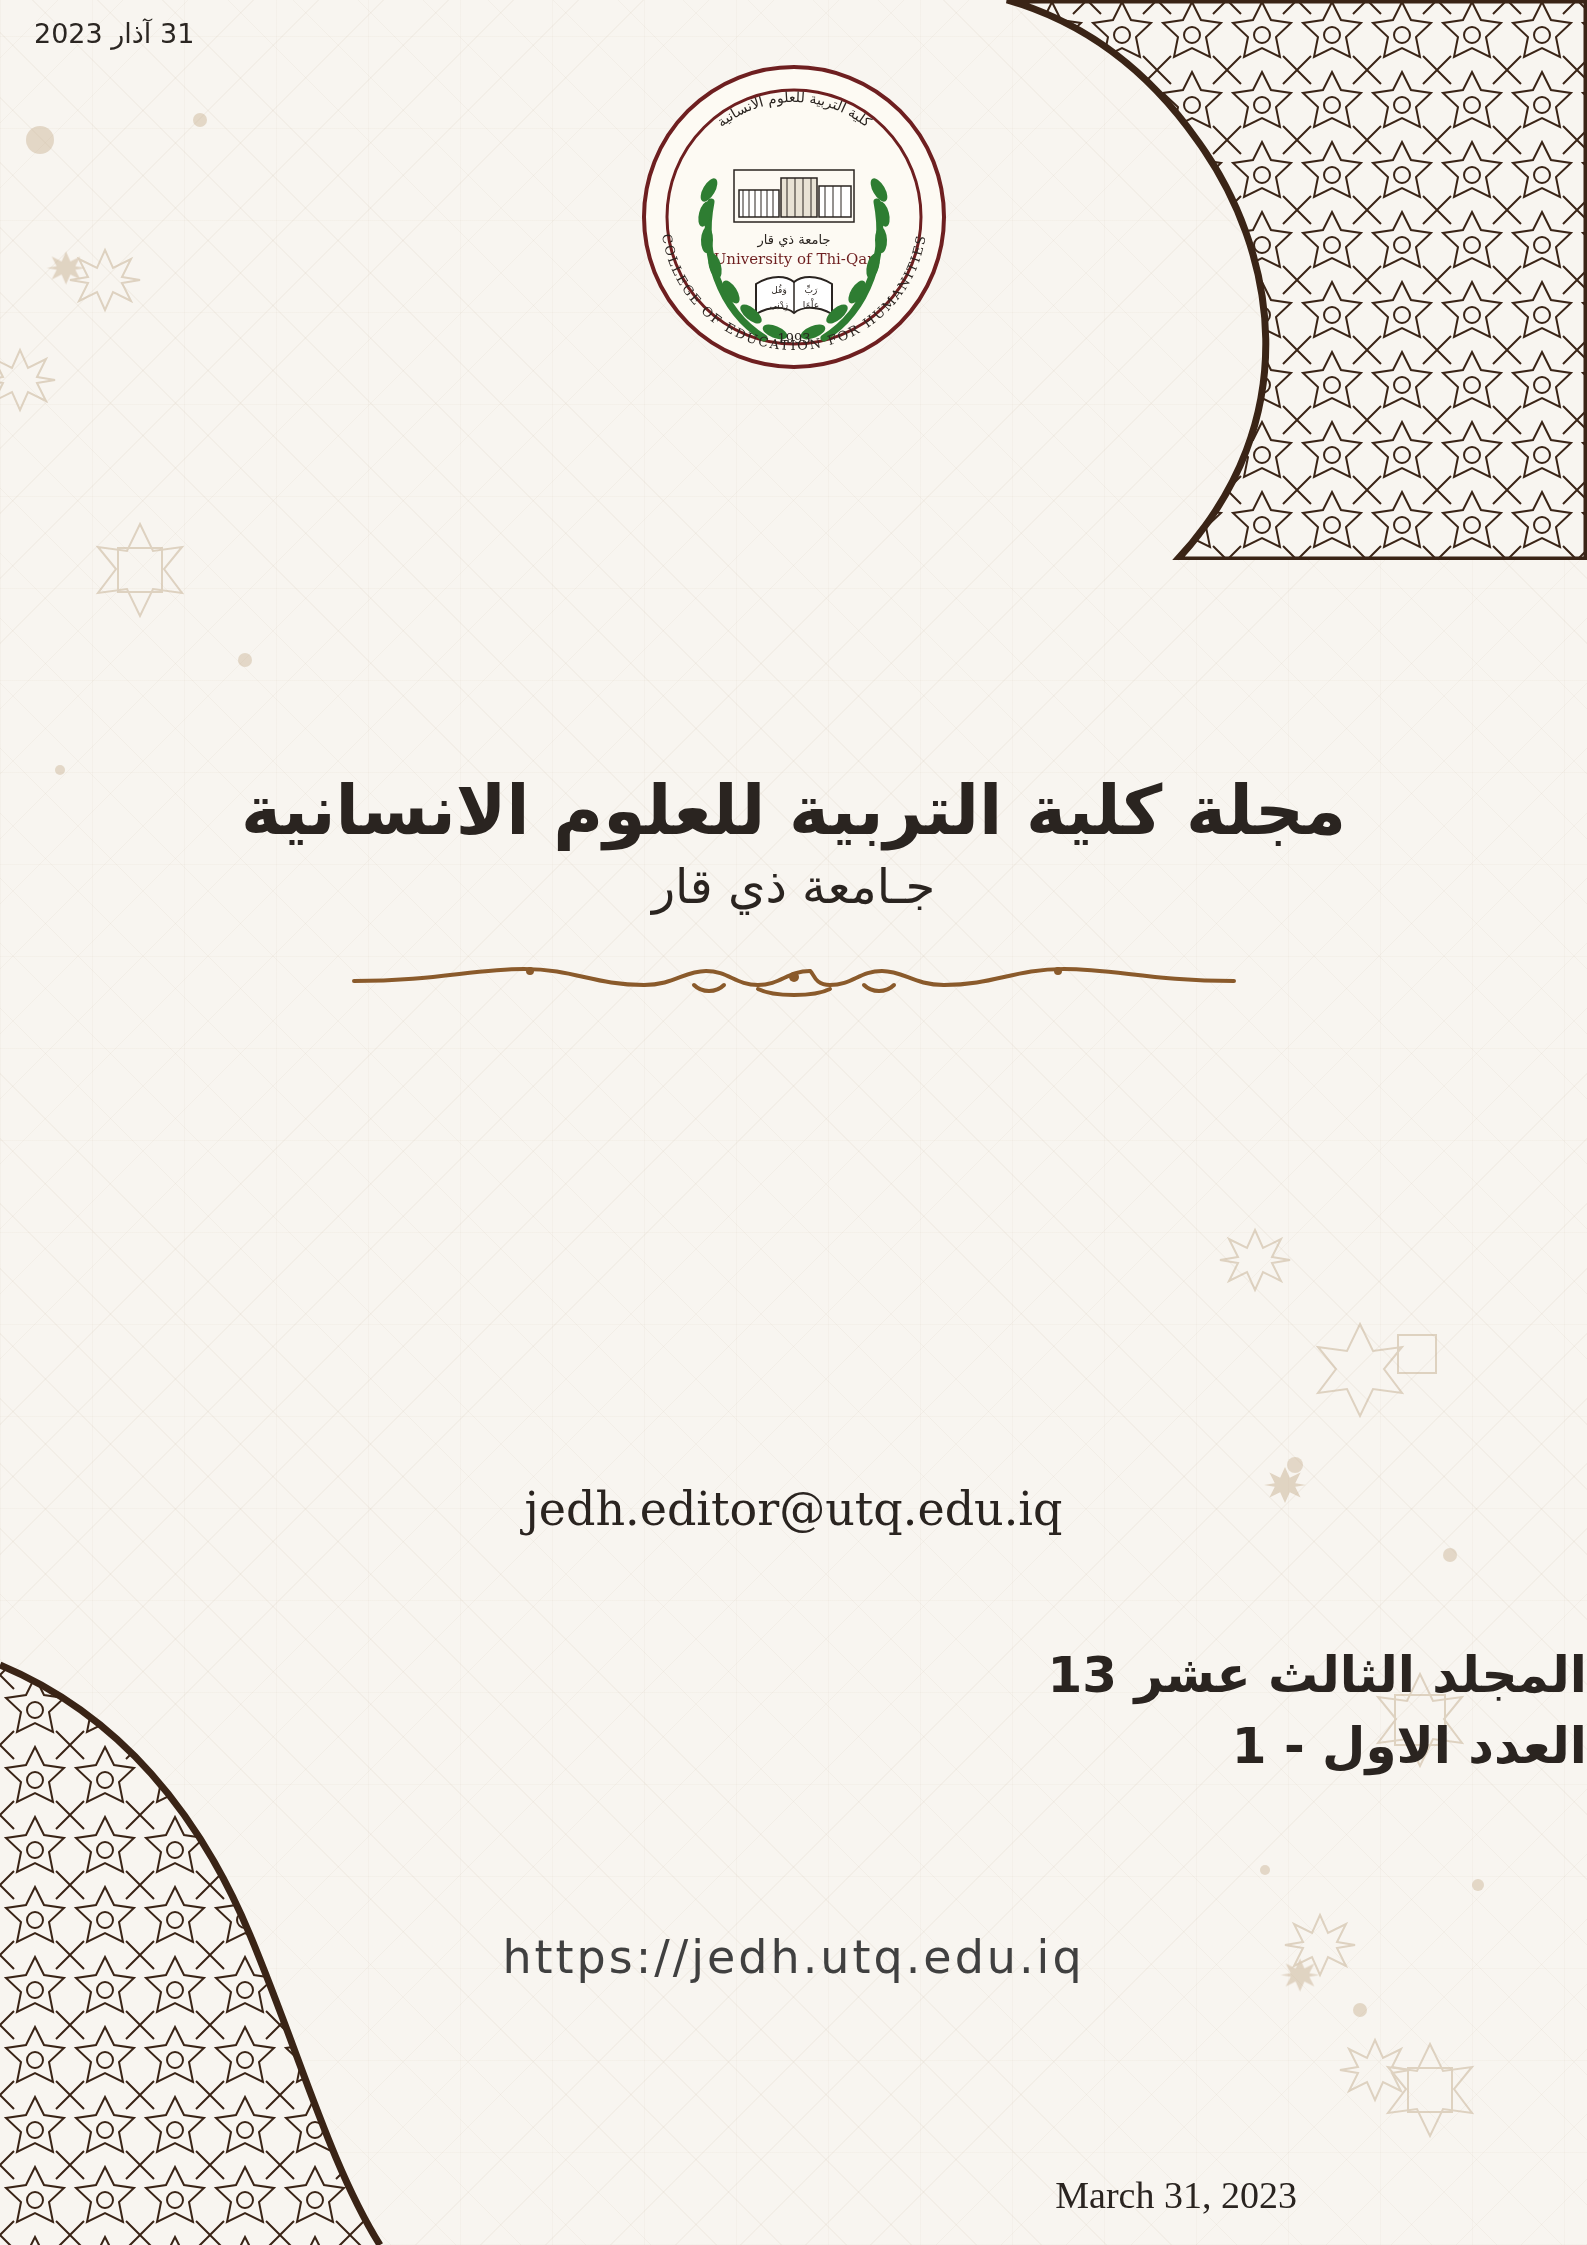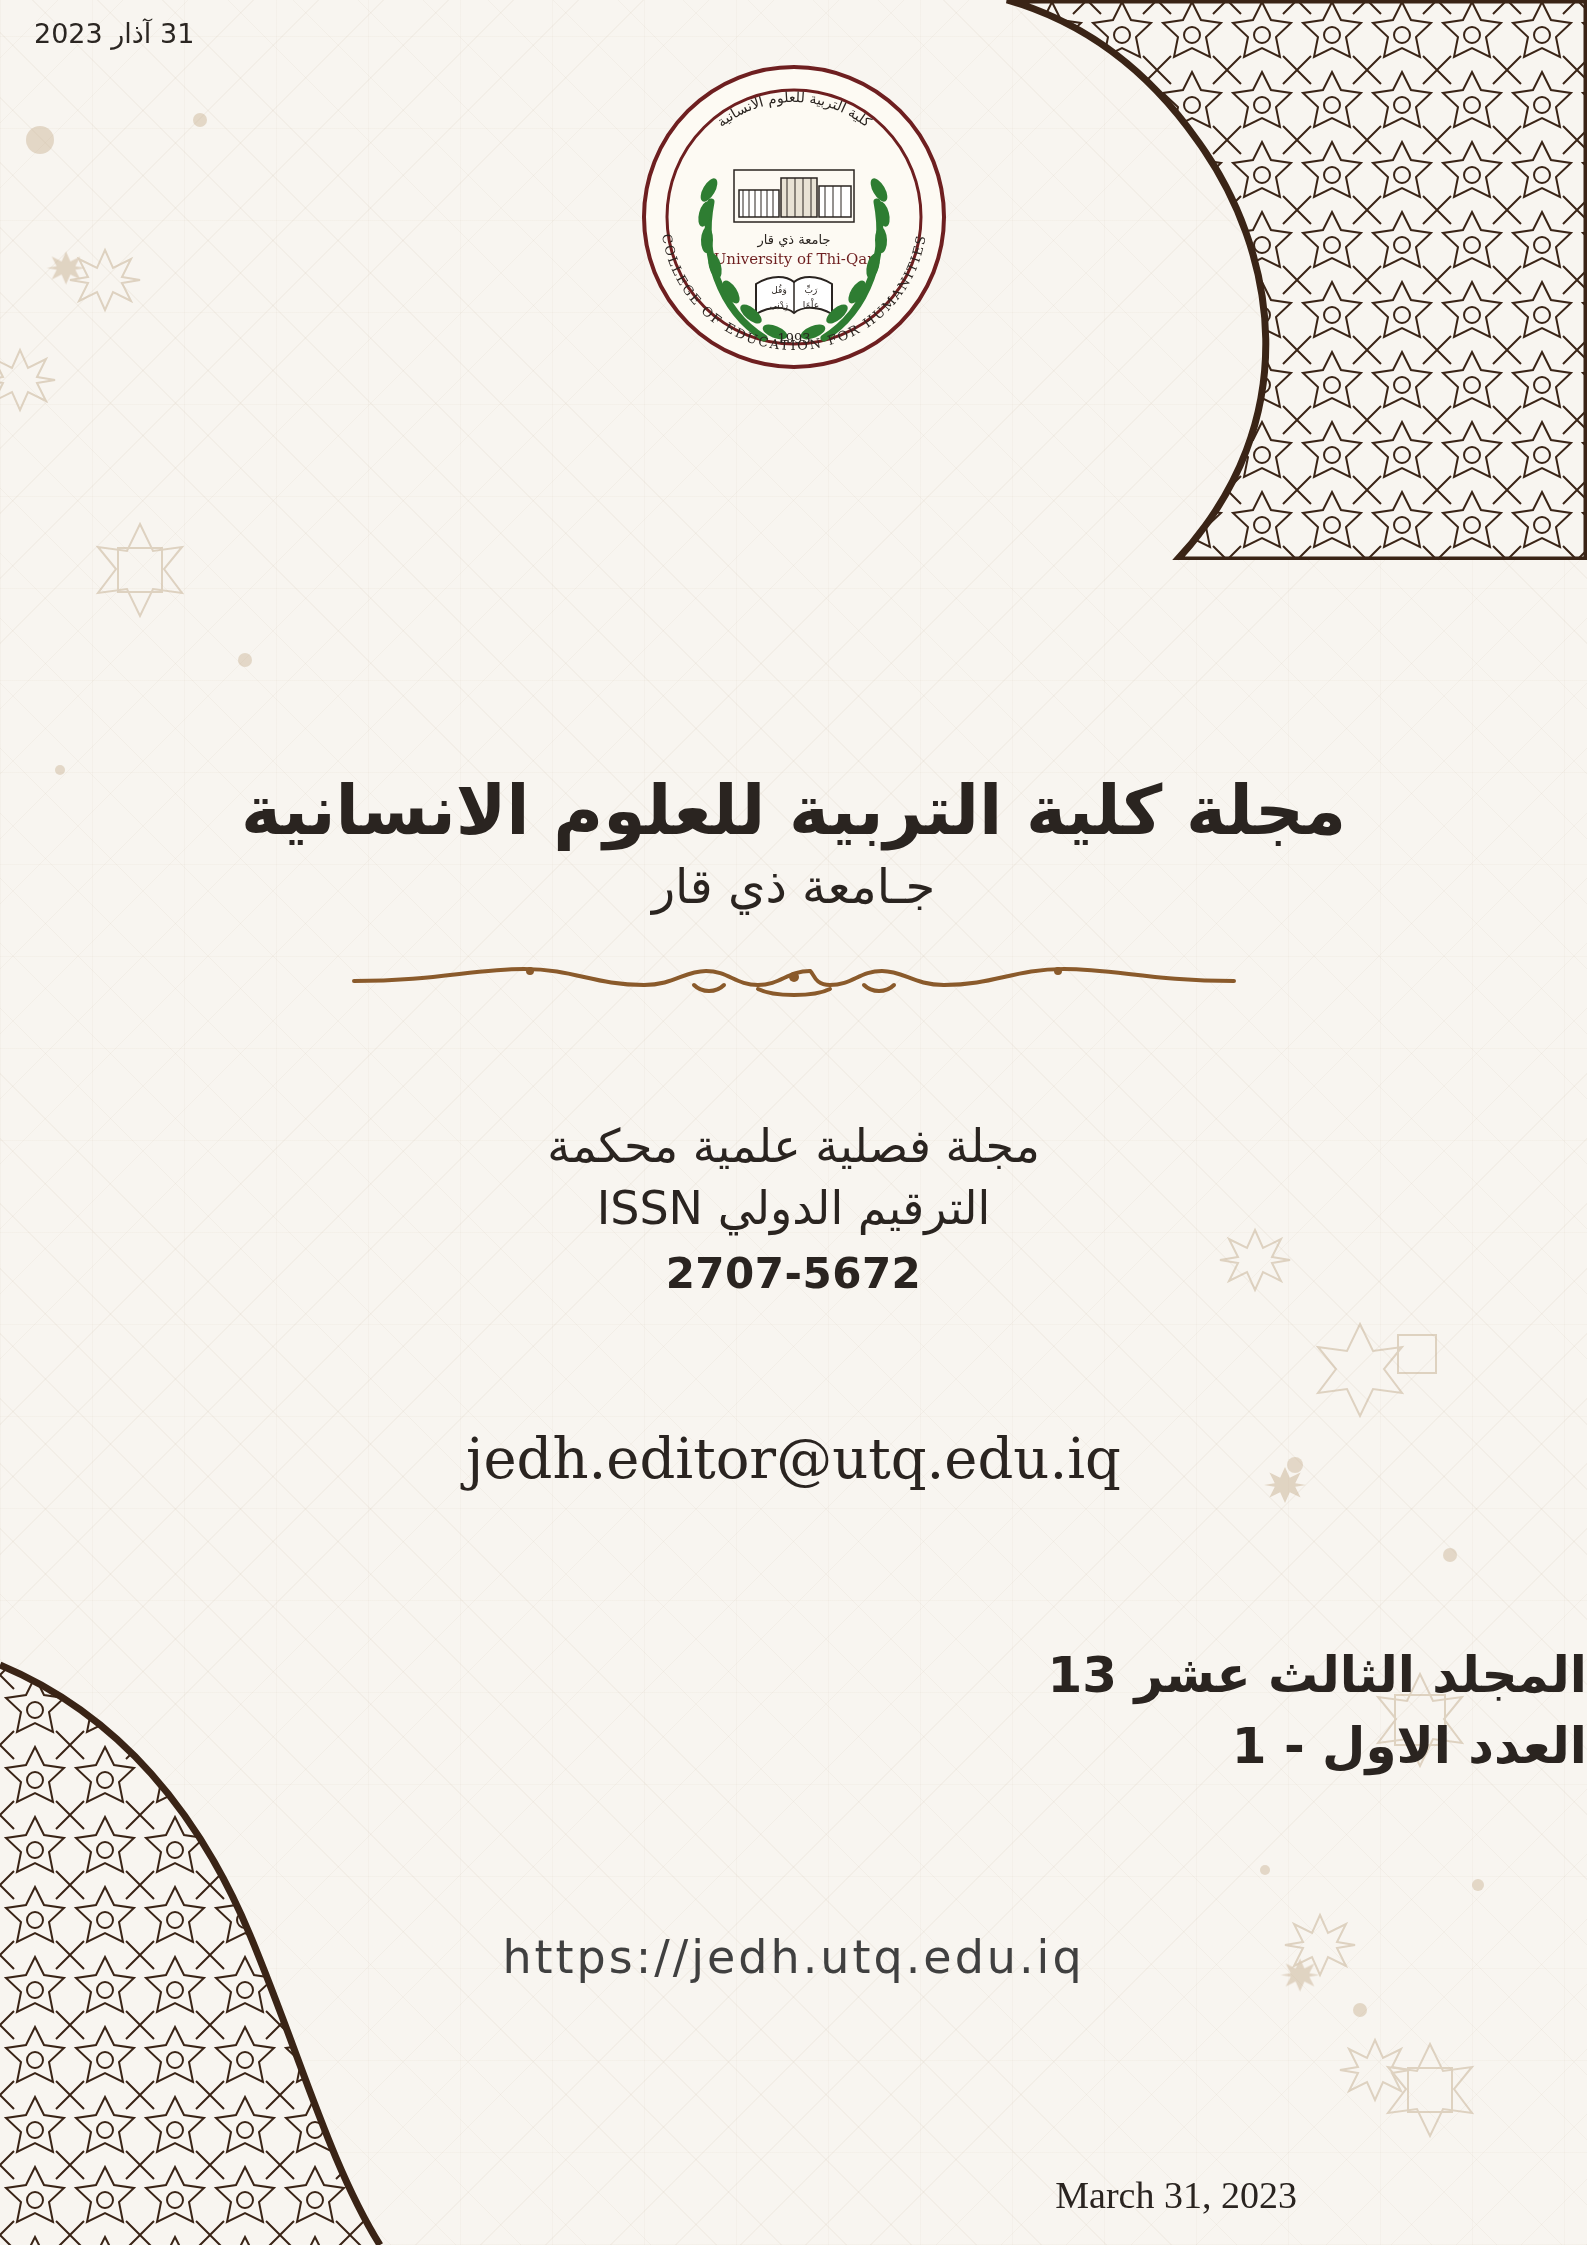--- a/index.html
+++ b/index.html
@@ -120,27 +120,27 @@
   .meta-issn {
     font-size: 42px;
     font-weight: bold;
     margin-top: 10px;
     direction: ltr;
     letter-spacing: 0.5px;
   }
 
   .email {
     position: absolute;
-    top: 1426px;
+    top: 1482px;
     left: 0;
     width: 100%;
     text-align: center;
     direction: ltr;
     font-family: "DejaVu Serif", serif;
-    font-size: 56px;
+    font-size: 46px;
     color: #2a2420;
   }
 
   .volume-block {
     position: absolute;
     top: 1640px;
     left: 0;
     width: 100%;
     text-align: right;
     color: #2a2420;
@@ -361,25 +361,20 @@
         <path d="M520,30 C528,38 542,38 550,30"></path>
       </g>
       <g fill="#8a5a2b">
         <circle cx="450" cy="22" r="5"></circle>
         <circle cx="186" cy="16" r="4"></circle>
         <circle cx="714" cy="16" r="4"></circle>
       </g>
     </svg>
   </div>
 
-  <div class="meta-block">
-    <div class="meta-line1">مجلة فصلية علمية محكمة</div>
-    <div class="meta-line2">الترقيم الدولي ISSN</div>
-    <div class="meta-issn">2707-5672</div>
-  </div>
 
   <div class="email">jedh.editor@utq.edu.iq</div>
 
   <div class="volume-block">
     <div class="volume-line">المجلد الثالث عشر 13</div>
     <div class="volume-line">العدد الاول - 1</div>
   </div>
 
   <div class="url">https://jedh.utq.edu.iq</div>
 

